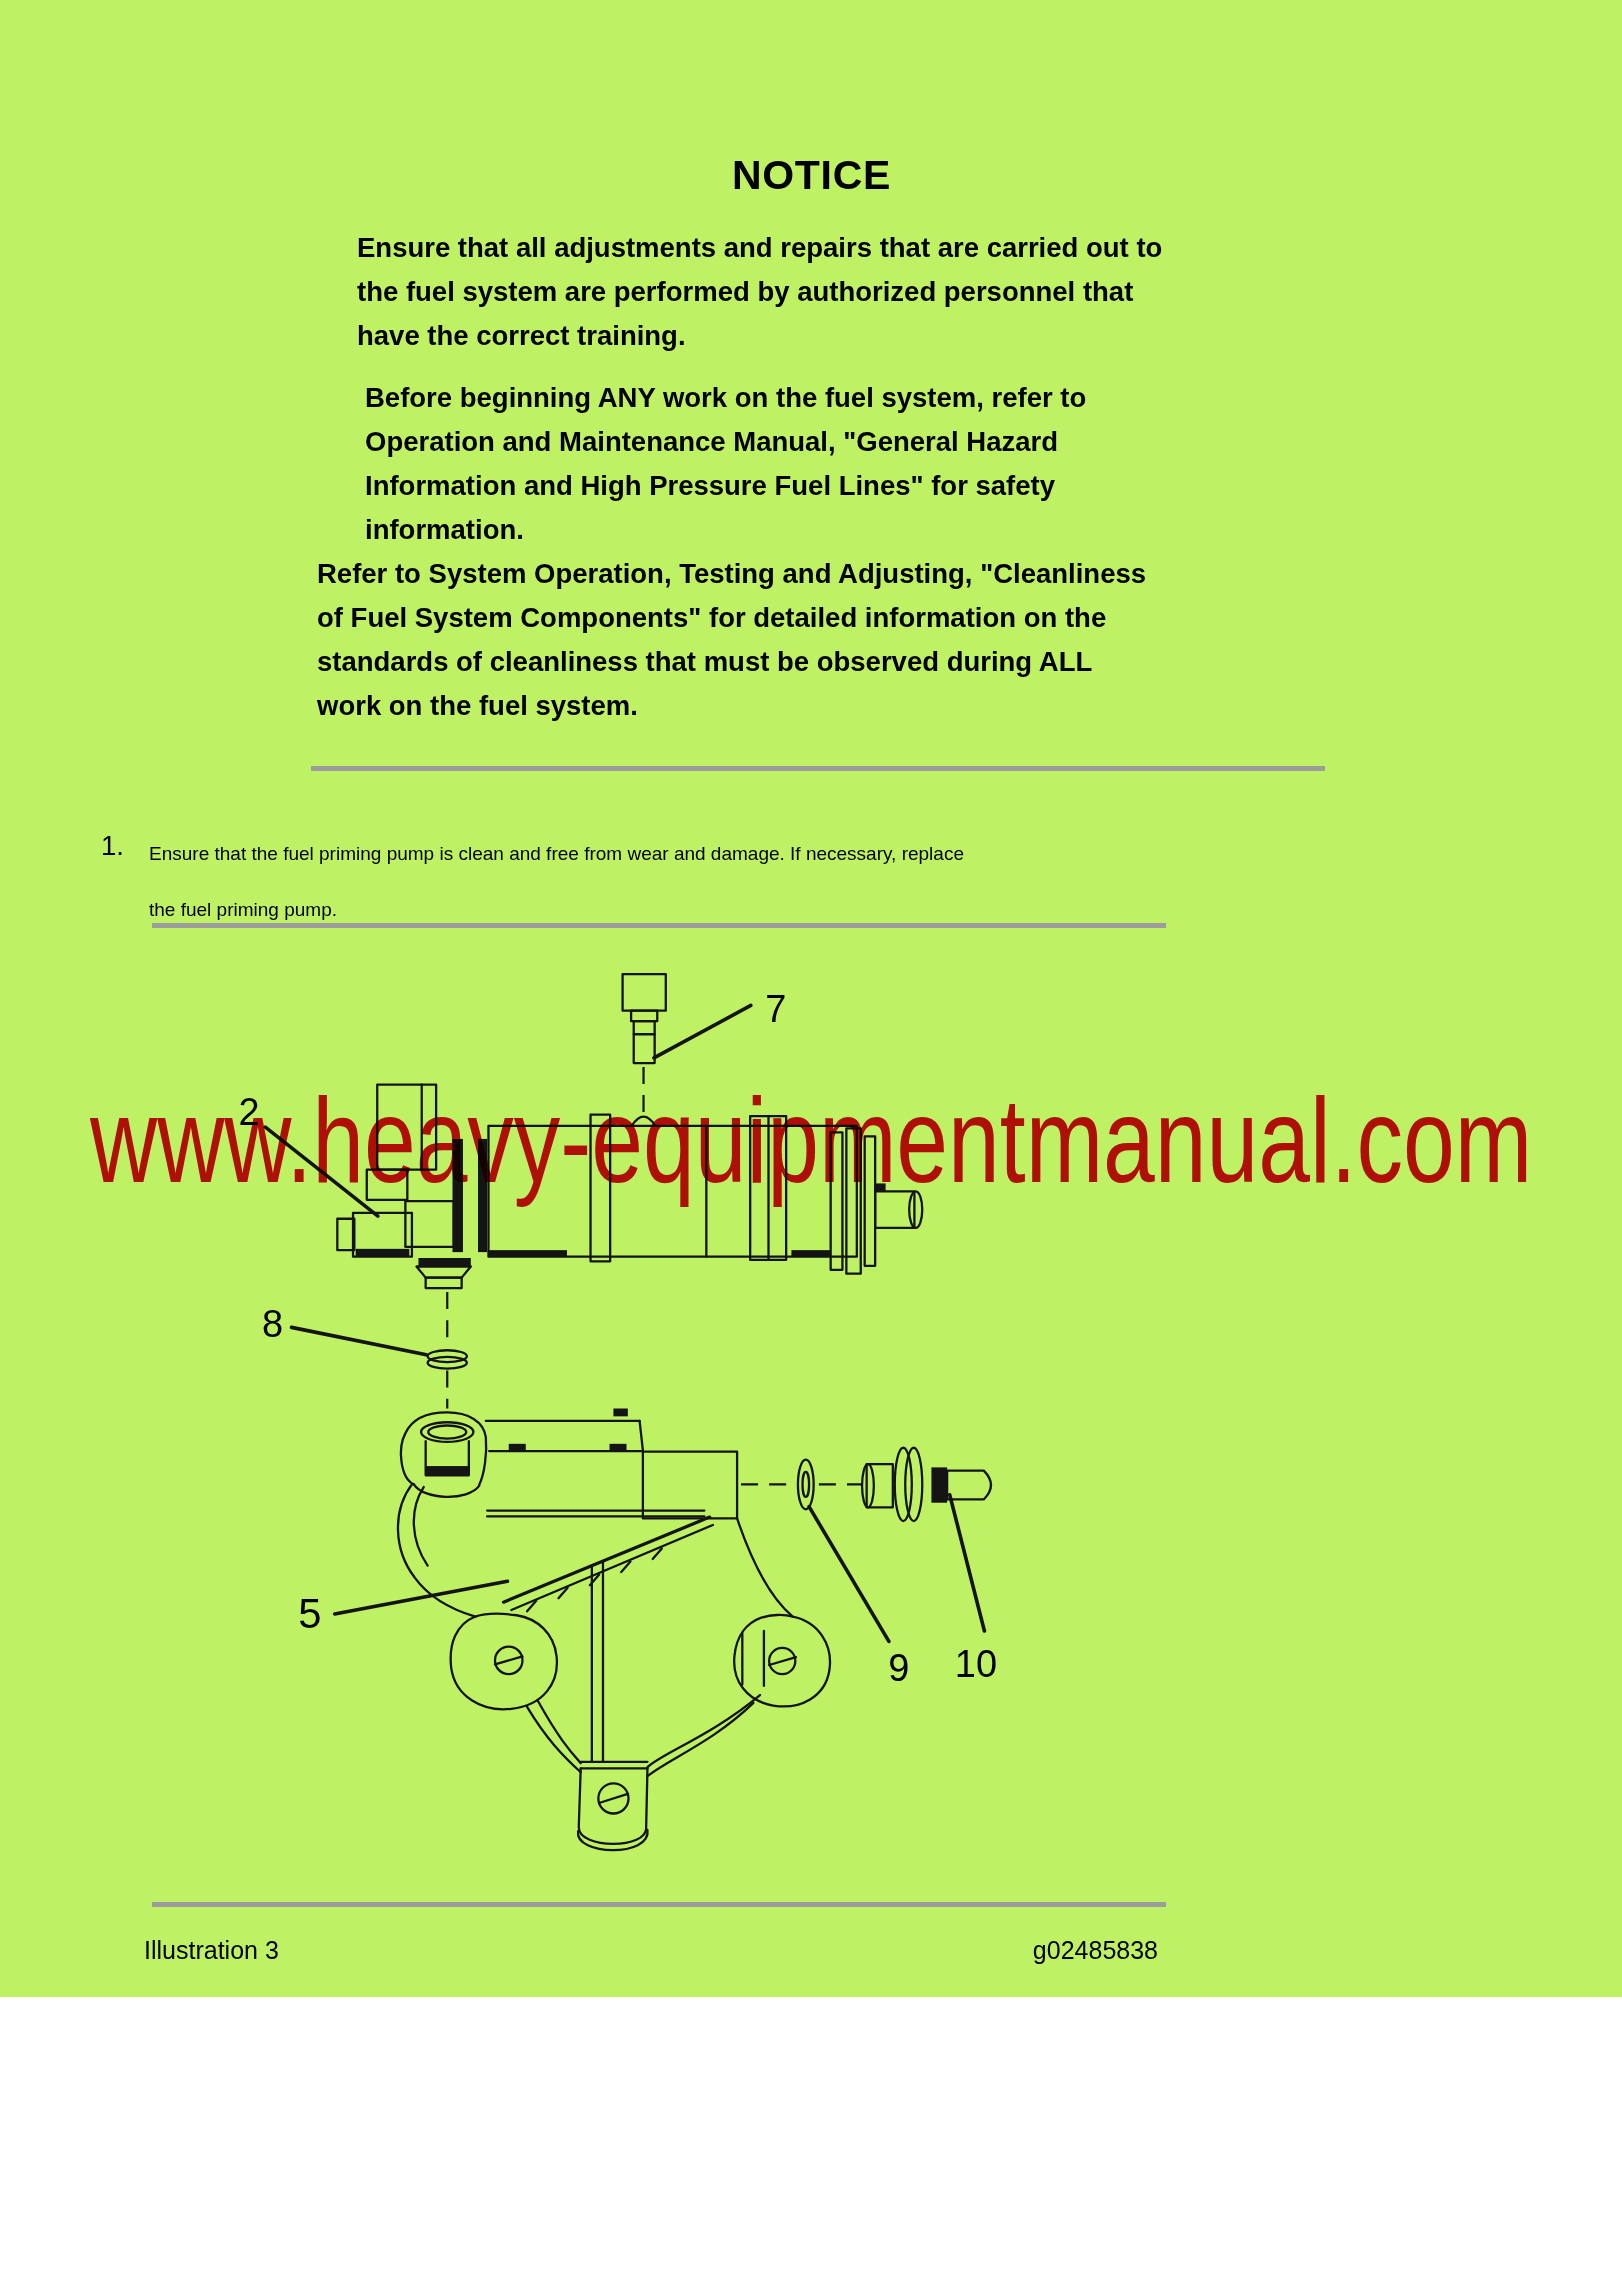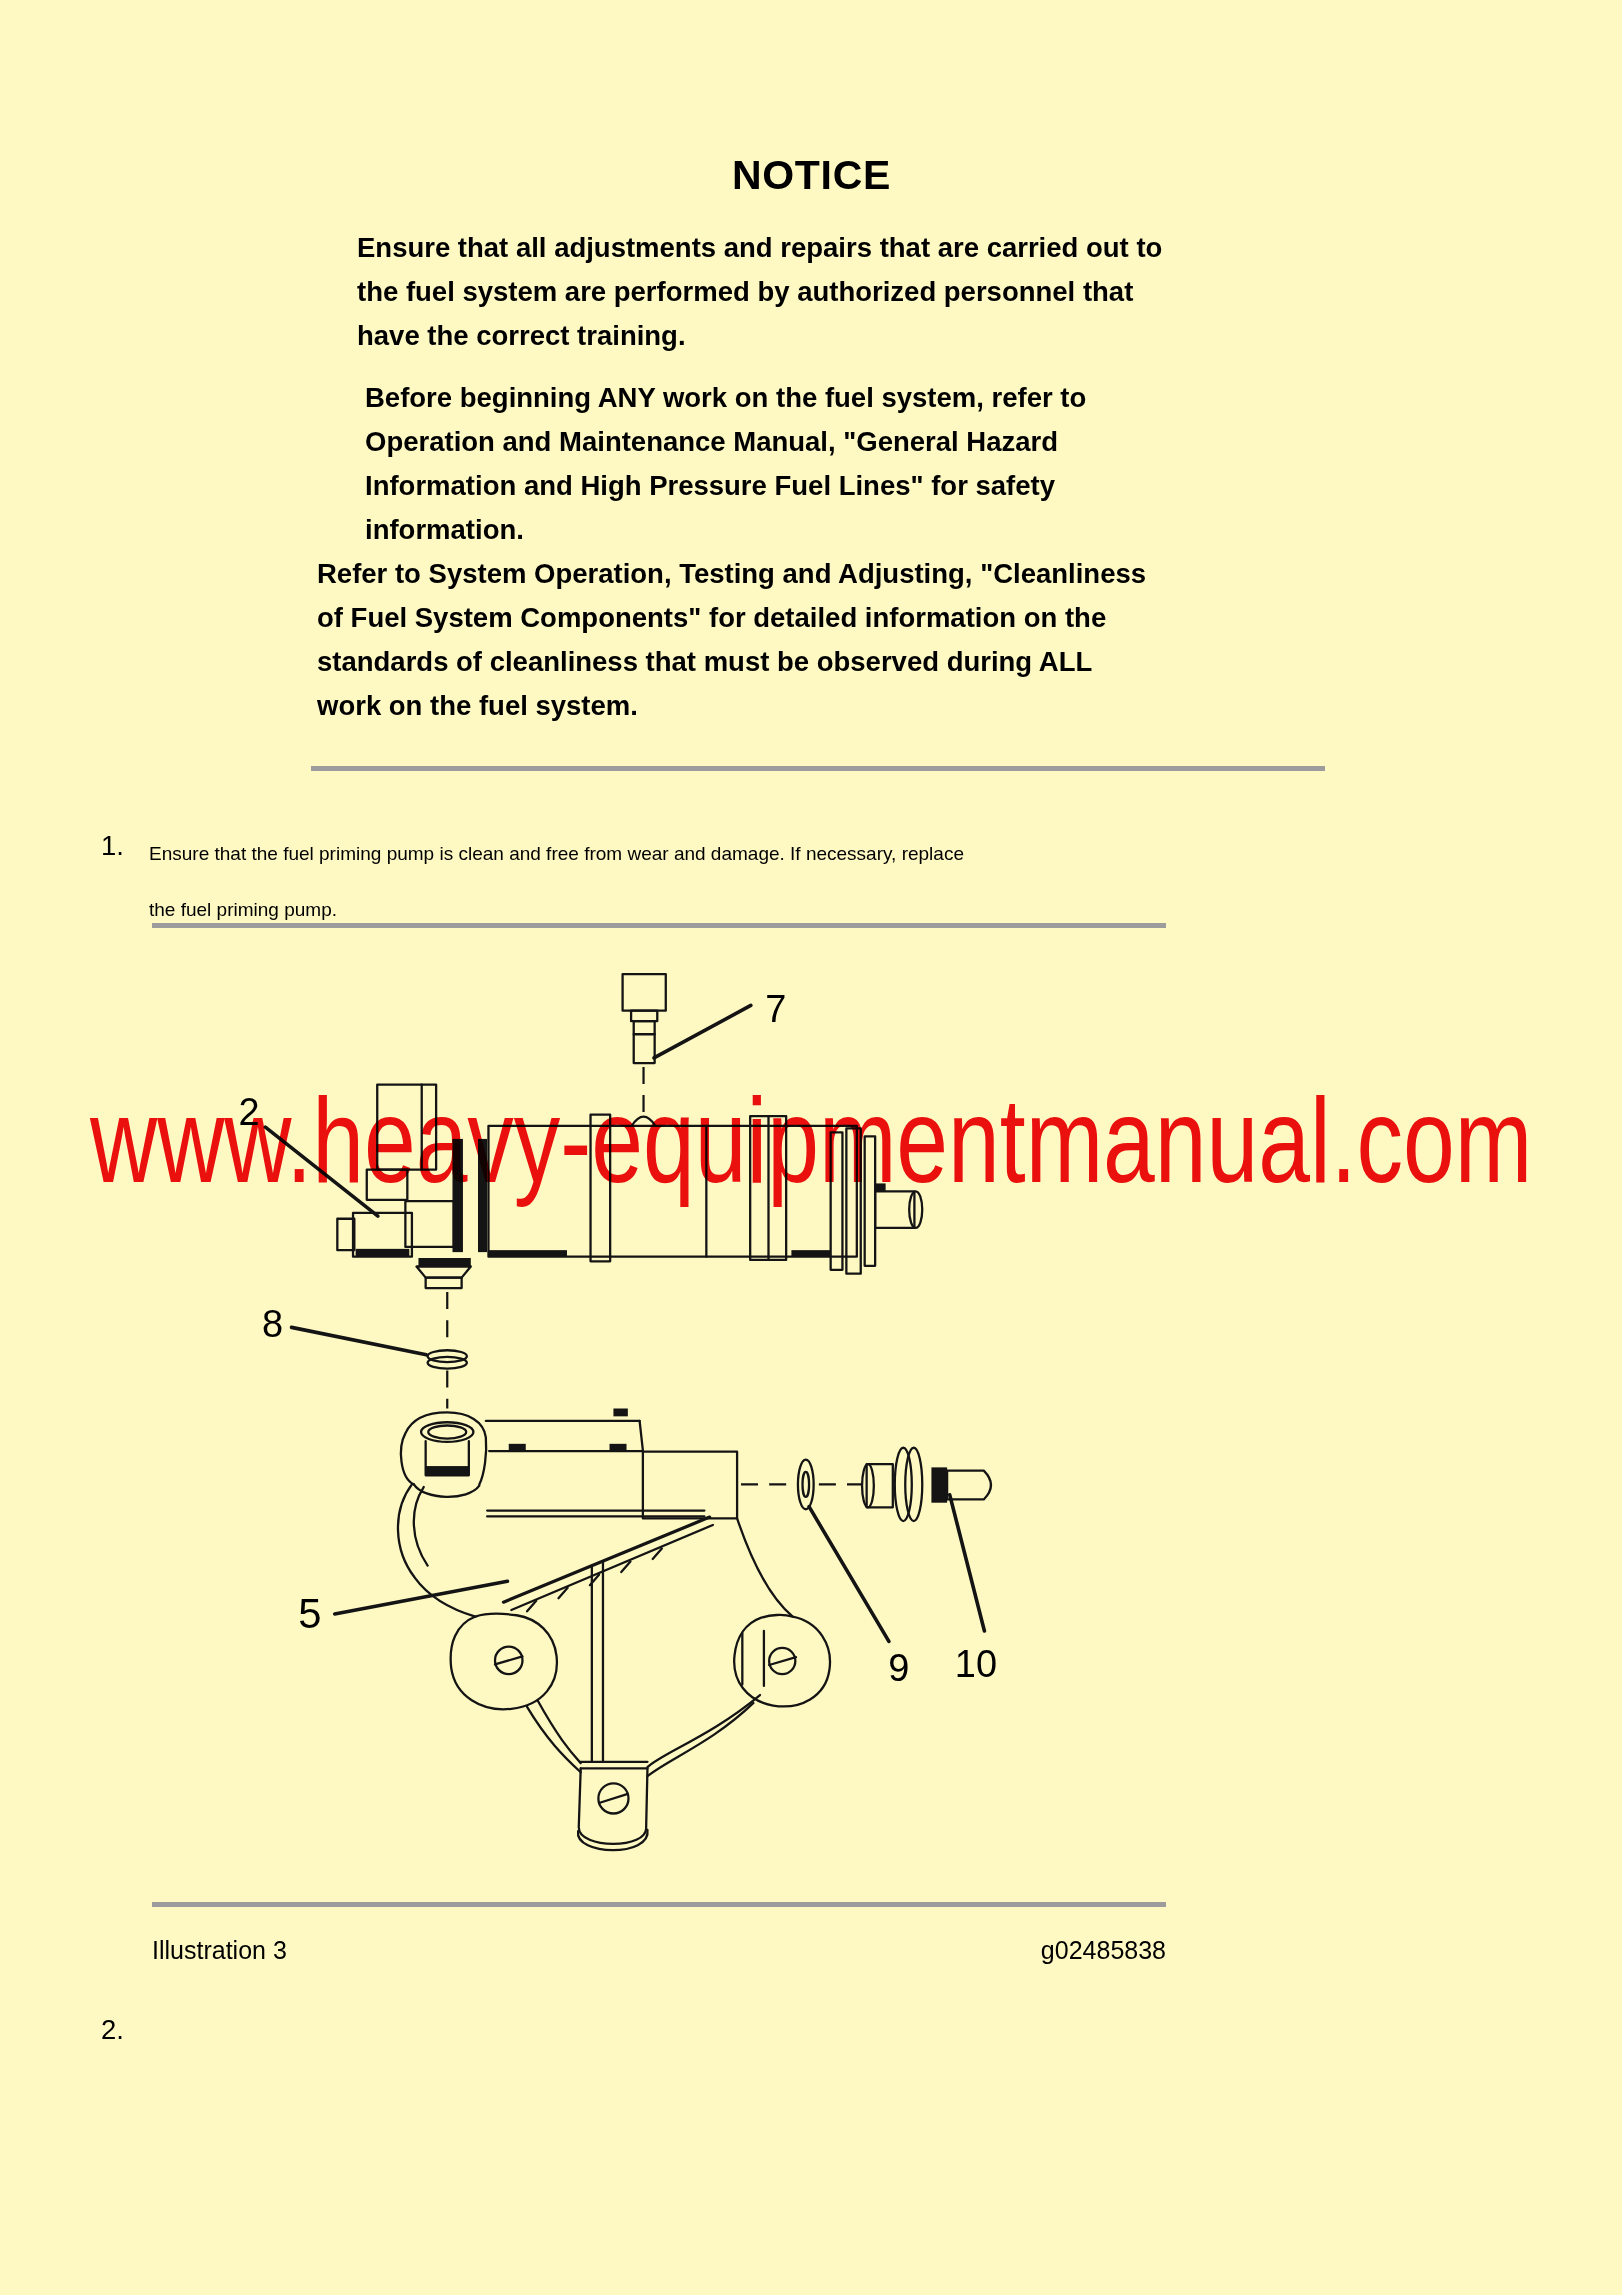--- a/index.html
+++ b/index.html
@@ -1,35 +1,35 @@
 <!DOCTYPE html>
 <html style="font-size:10.5px"><head>
 <meta charset="utf-8">
 <style>
   html,body{margin:0;padding:0;background:#ffffff;}
-  .page{position:relative;width:1623px;height:2295px;background:#fef9c3;overflow:hidden;
+  .page{position:relative;width:1623px;height:1997px;background:#bef264;overflow:hidden;
         font-family:"Liberation Sans",sans-serif;color:#000;}
   .abs{position:absolute;}
   .notice-title{left:314px;top:152px;width:995px;text-align:center;
         font-size:41px;font-weight:bold;letter-spacing:0.7px;}
   .notice-par{left:317px;width:1021px;font-size:27.5px;font-weight:bold;
         line-height:44px;white-space:pre;}
   .p1{top:226px;margin-left:40px;} .p2{top:376px;margin-left:48px;} .p3{top:552px;}
   .hrule{height:4.6px;background:#9c9c9c;}
   .rule1{left:311px;top:766px;width:1014px;}
   .rule2{left:152px;top:923px;width:1014px;}
   .rule3{left:152px;top:1902px;width:1014px;}
   .step-num{left:101px;width:41px;font-size:27.5px;line-height:39px;}
   .step-text{left:149px;width:1459px;font-size:19px;line-height:56px;white-space:pre;}
   .s1{top:826px;} .s2{top:2010px;}
   .figure-svg{left:196px;top:936px;width:916px;height:962px;}
   .watermark{left:90px;top:1071px;font-size:120px;line-height:1.15;white-space:nowrap;
         color:#ea1010;transform:scaleX(0.775);transform-origin:left top;
         mix-blend-mode:multiply;z-index:5;}
-  .cap-row{left:152px;top:1936px;width:1014px;display:flex;
+  .cap-row{left:144px;top:1936px;width:1014px;display:flex;
         justify-content:space-between;font-size:25px;}
   svg .ln{fill:none;stroke:#141414;stroke-width:3.5;stroke-linecap:round;stroke-linejoin:round;}
   svg .thick{stroke-width:5px;}
   svg .fl{fill:#141414;stroke:none;}
   svg .lead{fill:none;stroke:#141414;stroke-width:5.5;stroke-linecap:round;}
   svg .dash{fill:none;stroke:#141414;stroke-width:3.4;stroke-dasharray:26 17;}
   svg .lbl{fill:#000;font-family:"Liberation Sans",sans-serif;font-size:58px;text-anchor:middle;}
   svg .lbl-big{font-size:64px;}
 </style>
 </head>

